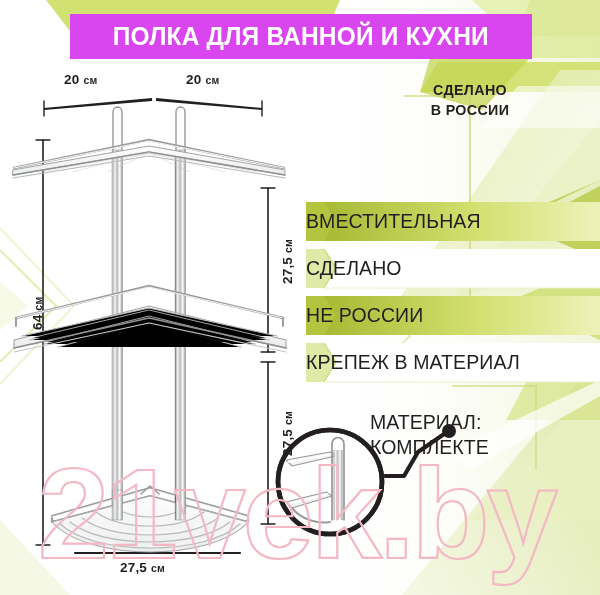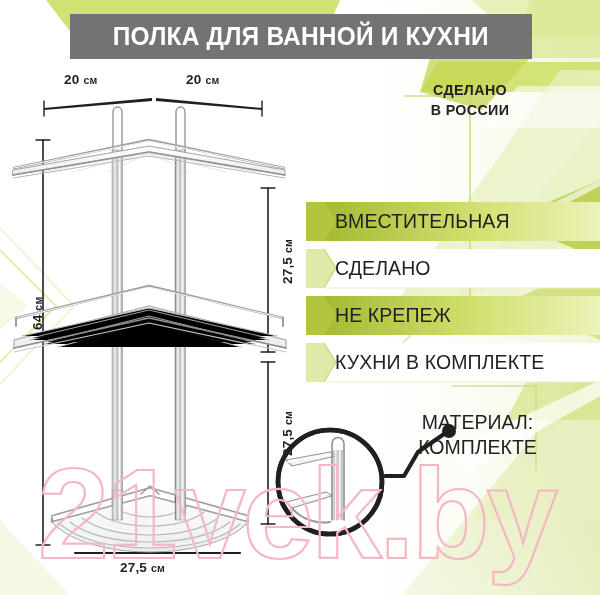--- a/index.html
+++ b/index.html
@@ -48,21 +48,21 @@
     letter-spacing: -3px;
   }
 
   
   .title-bar {
     position: absolute;
     left: 70px;
     top: 14px;
     width: 462px;
     height: 45px;
-    background: #737373;
+    background: #d946ef;
     display: flex;
     align-items: center;
     justify-content: center;
     z-index: 4;
   }
   .title-bar .title-text {
     color: #ffffff;
     font-size: 25.5px;
     font-weight: bold;
     letter-spacing: 0.2px;
@@ -101,39 +101,38 @@
     align-items: center;
   }
   .feature .bar-shape {
     position: absolute;
     inset: 0;
     z-index: 0;
   }
   .feature .feat-label {
     position: relative;
     z-index: 1;
-    padding-left: 29px;
     font-size: 19.5px;
     color: #231f20;
     white-space: nowrap;
     letter-spacing: 0.1px;
     text-align: right;
   }
 
   
   .material-text {
     position: absolute;
     left: 370px;
     top: 410px;
     width: 215px;
     z-index: 4;
     color: #231f20;
     font-size: 19.5px;
     line-height: 1.3;
-    text-align: center;
+    text-align: left;
   }
 
   
   .drawing {
     position: absolute;
     left: 0;
     top: 0;
     width: 600px;
     height: 595px;
     z-index: 2;
@@ -410,31 +409,31 @@
         <polyline points="18,43 294,43" fill="none" stroke="#eaf0c8" stroke-width="1.2"></polyline>
       </svg>
       <span class="feat-label">СДЕЛАНО</span>
     </div>
 
     <div class="feature">
       <svg class="bar-shape" viewBox="0 0 294 47" preserveAspectRatio="none">
         <polygon points="0,4 20,4 32,23 20,43 0,43" fill="#b3c53f"></polygon>
         <polygon points="18,4 294,4 294,43 18,43 30,23" fill="url(#gBarGreen)"></polygon>
       </svg>
-      <span class="feat-label">НЕ КРЕПЕЖ</span>
+      <span class="feat-label">НЕ РОССИИ</span>
     </div>
 
     <div class="feature">
       <svg class="bar-shape" viewBox="0 0 294 47" preserveAspectRatio="none">
         <polygon points="0,4 20,4 32,23 20,43 0,43" fill="#dfe9a8"></polygon>
         <polygon points="18,4 294,4 294,43 18,43 30,23" fill="#ffffff"></polygon>
         <polyline points="18,4 30,23 18,43" fill="none" stroke="#cddc7a" stroke-width="1.4"></polyline>
         <polyline points="18,43 294,43" fill="none" stroke="#eaf0c8" stroke-width="1.2"></polyline>
       </svg>
-      <span class="feat-label">КУХНИ В КОМПЛЕКТЕ</span>
+      <span class="feat-label">КРЕПЕЖ В МАТЕРИАЛ</span>
     </div>
   </div>
 
   <div class="material-text">
     <div>МАТЕРИАЛ:</div>
     <div>КОМПЛЕКТЕ</div>
   </div>
 
 </div>
 

